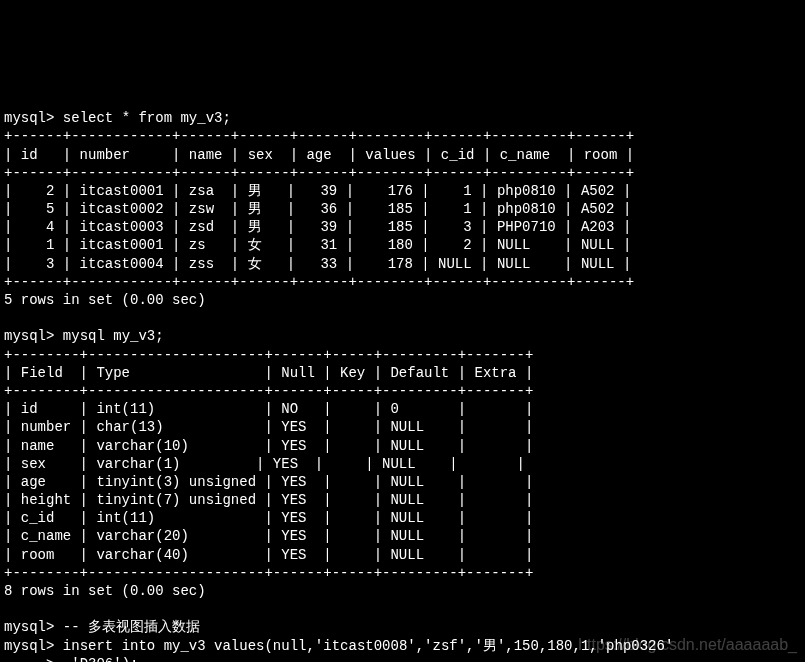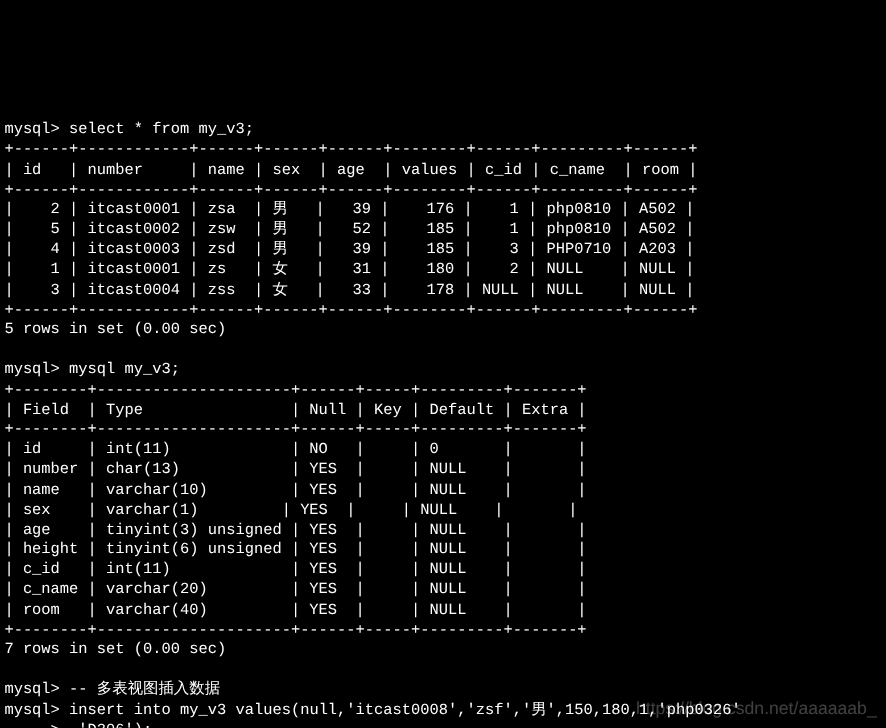--- a/index.html
+++ b/index.html
@@ -31,42 +31,42 @@
 <body>
 
 
 
 <div class="term">
 <span>mysql&gt;</span> <span>select * from my_v3;</span>
 <span>+------+------------+------+------+------+--------+------+---------+------+</span>
 <span>| id   | number     | name | sex  | age  | values | c_id | c_name  | room |</span>
 <span>+------+------------+------+------+------+--------+------+---------+------+</span>
 <span>|    2 | itcast0001 | zsa  | 男   |   39 |    176 |    1 | php0810 | A502 |</span>
-<span>|    5 | itcast0002 | zsw  | 男   |   52 |    185 |    1 | php0810 | A502 |</span>
+<span>|    5 | itcast0002 | zsw  | 男   |   36 |    185 |    1 | php0810 | A502 |</span>
 <span>|    4 | itcast0003 | zsd  | 男   |   39 |    185 |    3 | PHP0710 | A203 |</span>
 <span>|    1 | itcast0001 | zs   | 女   |   31 |    180 |    2 | NULL    | NULL |</span>
 <span>|    3 | itcast0004 | zss  | 女   |   33 |    178 | NULL | NULL    | NULL |</span>
 <span>+------+------------+------+------+------+--------+------+---------+------+</span>
 <span>5 rows in set (0.00 sec)</span>
 
 <span>mysql&gt;</span> <span>mysql my_v3;</span>
 <span>+--------+---------------------+------+-----+---------+-------+</span>
 <span>| Field  | Type                | Null | Key | Default | Extra |</span>
 <span>+--------+---------------------+------+-----+---------+-------+</span>
 <span>| id     | int(11)             | NO   |     | 0       |       |</span>
 <span>| number | char(13)            | YES  |     | NULL    |       |</span>
 <span>| name   | varchar(10)         | YES  |     | NULL    |       |</span>
 <span>| sex    | varchar(1)         | YES  |     | NULL    |       |</span>
 <span>| age    | tinyint(3) unsigned | YES  |     | NULL    |       |</span>
-<span>| height | tinyint(6) unsigned | YES  |     | NULL    |       |</span>
+<span>| height | tinyint(7) unsigned | YES  |     | NULL    |       |</span>
 <span>| c_id   | int(11)             | YES  |     | NULL    |       |</span>
 <span>| c_name | varchar(20)         | YES  |     | NULL    |       |</span>
 <span>| room   | varchar(40)         | YES  |     | NULL    |       |</span>
 <span>+--------+---------------------+------+-----+---------+-------+</span>
-<span>7 rows in set (0.00 sec)</span>
+<span>8 rows in set (0.00 sec)</span>
 
 <span>mysql&gt;</span> <span>-- 多表视图插入数据</span>
 <span>mysql&gt;</span> <span>insert into my_v3 values(null,'itcast0008','zsf','男',150,180,1,'php0326'</span>
 <span>    -&gt;</span> <span>,'D306');</span>
 
 
 </div>
 
 <div class="watermark">https://blog.csdn.net/aaaaaab_</div>
 

